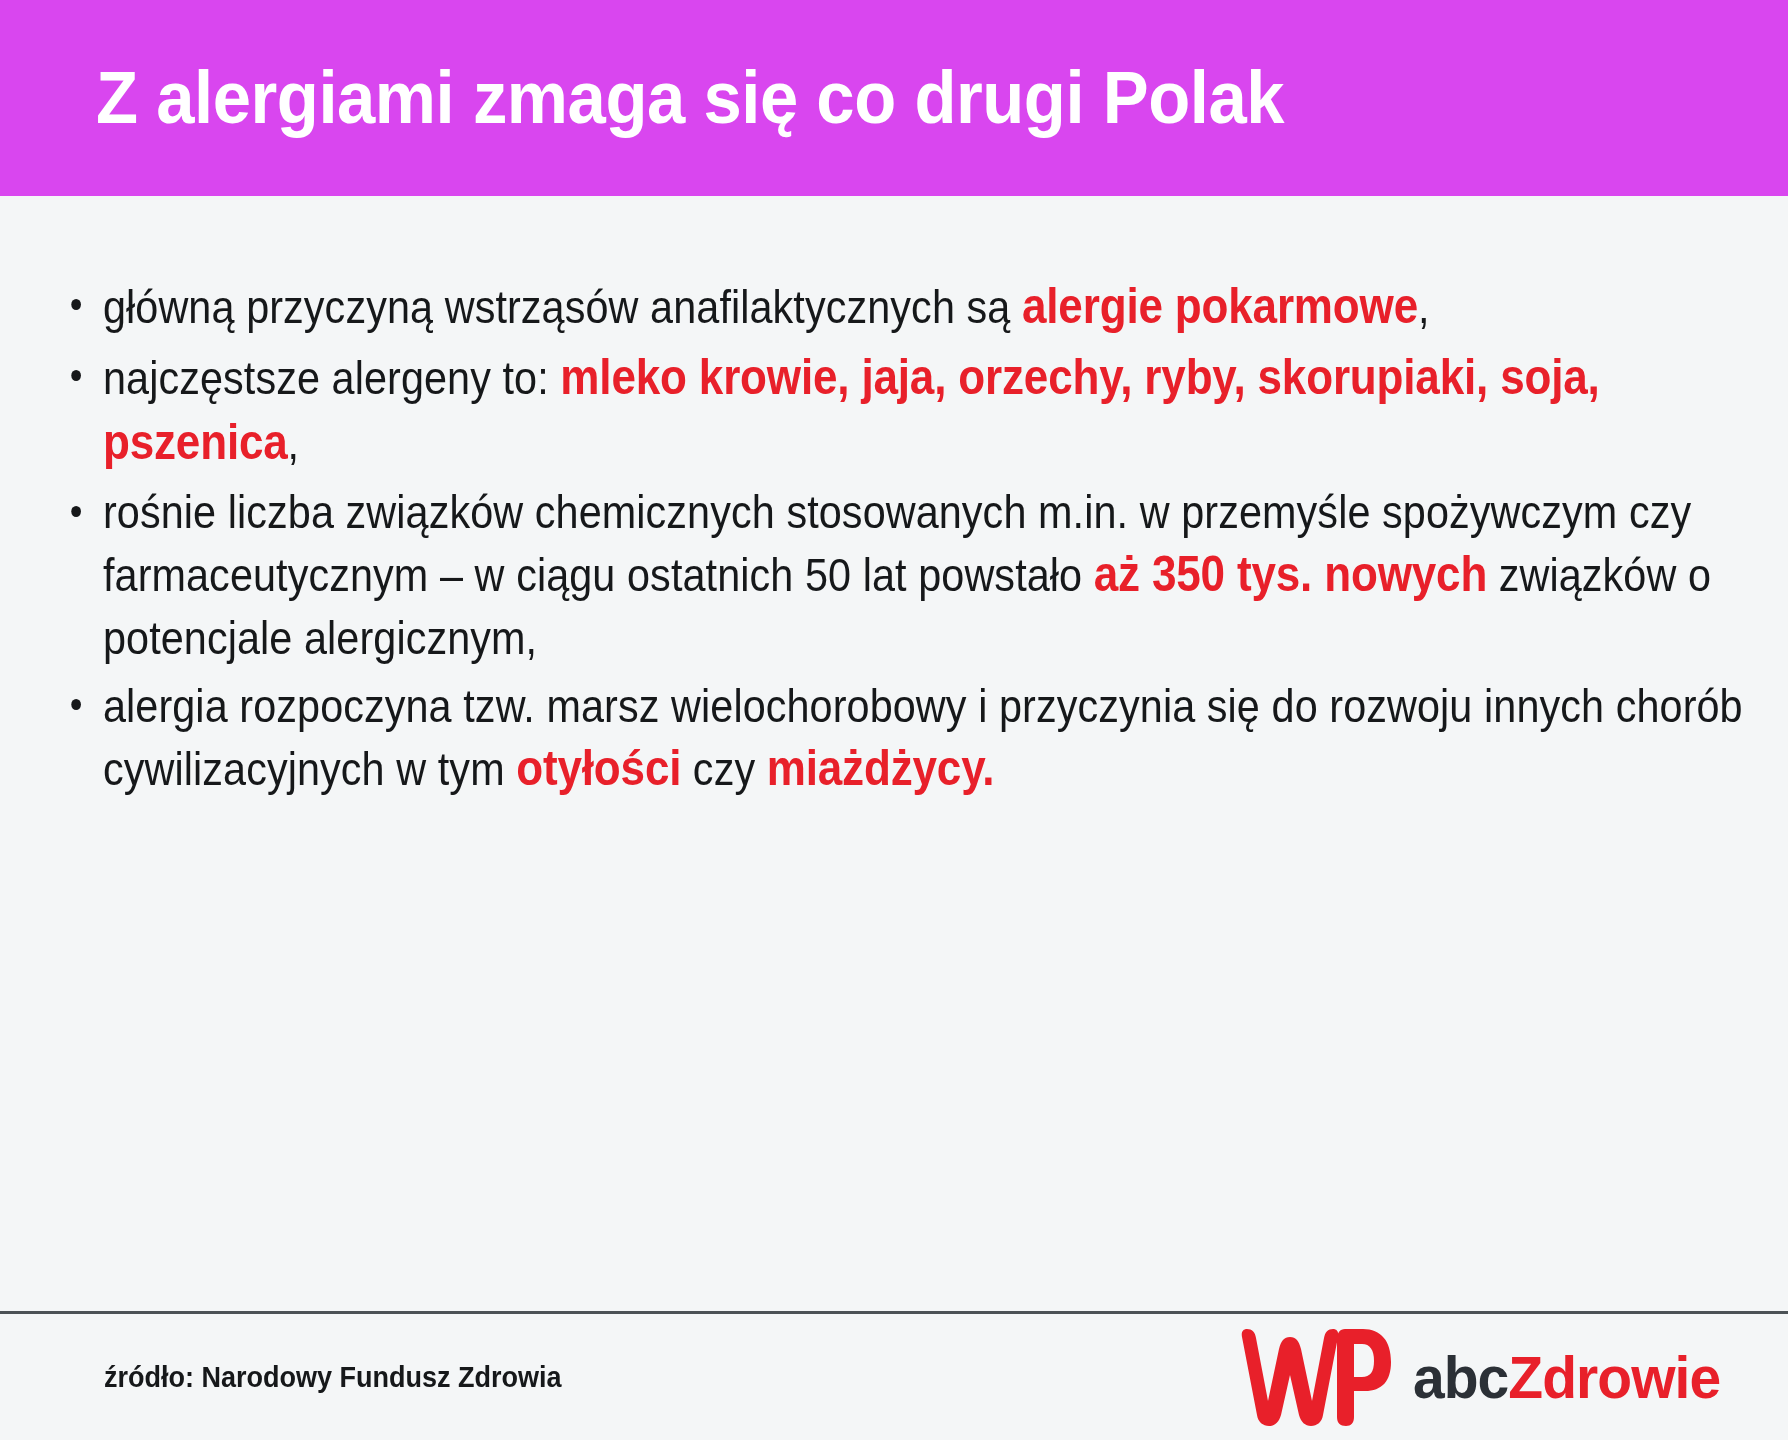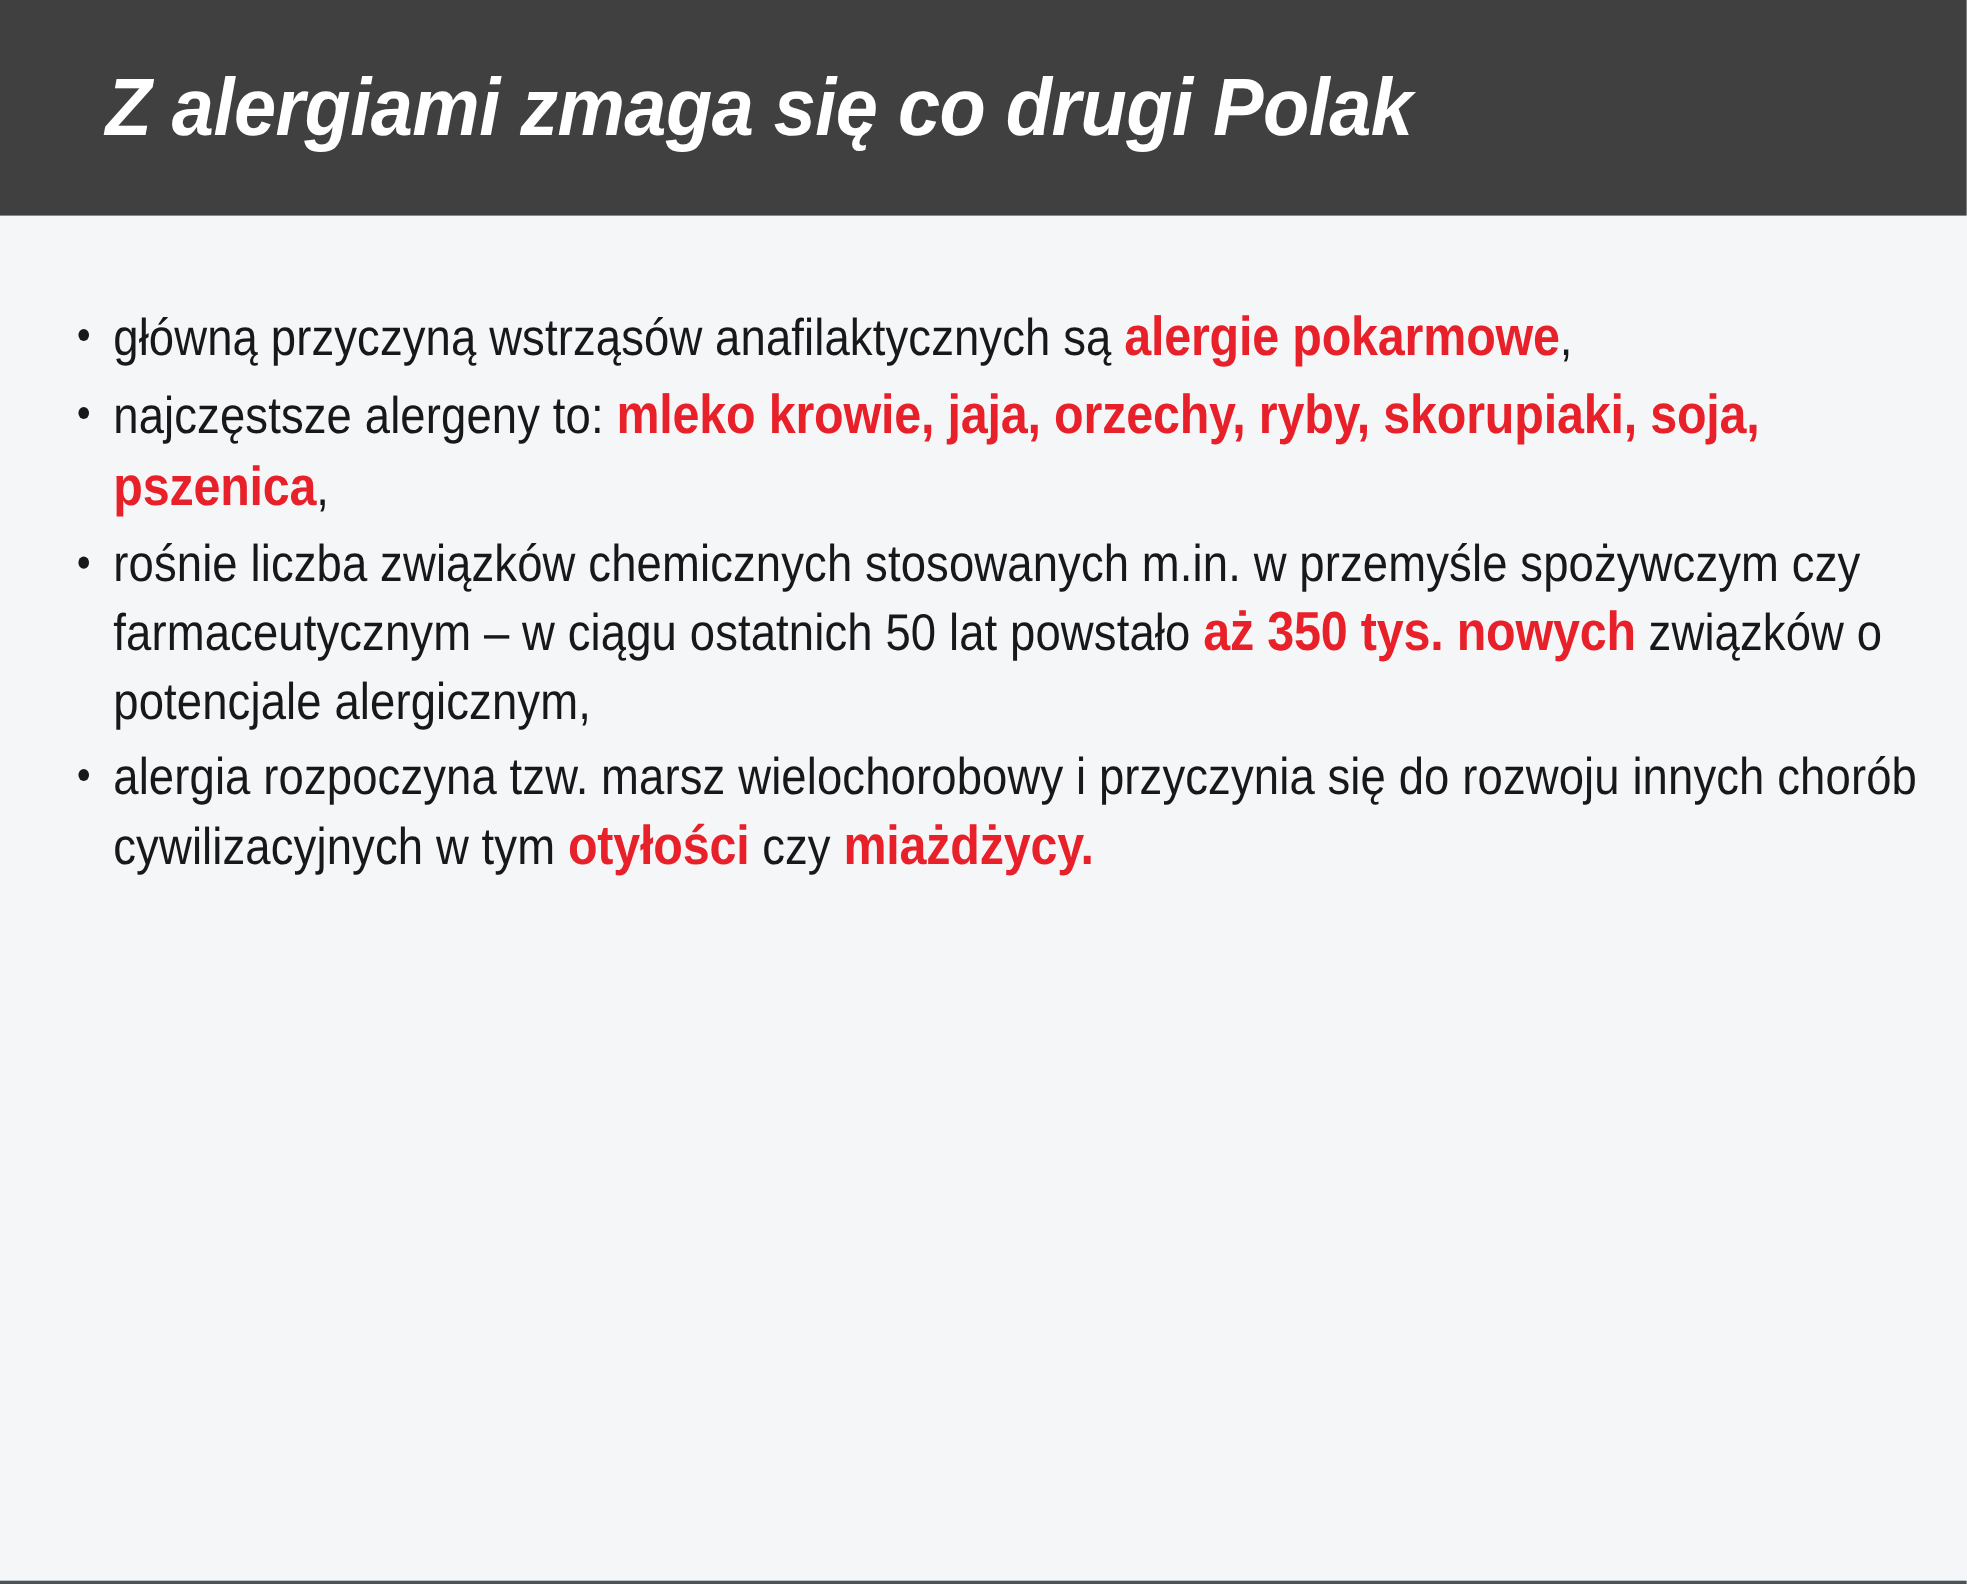--- a/index.html
+++ b/index.html
@@ -11,27 +11,26 @@
   }
   .poster{
     position:relative;
     width:1788px;height:1440px;
     background:#f4f6f7;
     display:flex;flex-direction:column;
   }
 
   
   .header{
-    background:#404040;
+    background:#d946ef;
     height:196px;
     flex:0 0 196px;
     display:flex;align-items:center;
     box-sizing:border-box;
     padding:0 0 0 96px;
-    font-style:italic;
   }
   .header-title{
     color:#ffffff;
     font-size:74px;
     font-weight:700;
     letter-spacing:-0.5px;
     transform:scaleX(0.93);
     transform-origin:left center;
     white-space:nowrap;
     line-height:1;
@@ -131,14 +130,29 @@
     <ul class="bullets">
         <li class="bullet"><span class="bullet-dot"></span><span>główną przyczyną wstrząsów anafilaktycznych są </span><span class="hl">alergie pokarmowe</span><span>,</span></li>
         <li class="bullet"><span class="bullet-dot"></span><span>najczęstsze alergeny to: </span><span class="hl">mleko krowie, jaja, orzechy, ryby, skorupiaki, soja, pszenica</span><span>,</span></li>
         <li class="bullet"><span class="bullet-dot"></span><span>rośnie liczba związków chemicznych stosowanych m.in. w przemyśle spożywczym czy farmaceutycznym – w ciągu ostatnich 50 lat powstało </span><span class="hl">aż 350 tys. nowych</span><span> związków o potencjale alergicznym,</span></li>
         <li class="bullet"><span class="bullet-dot"></span><span>alergia rozpoczyna tzw. marsz wielochorobowy i przyczynia się do rozwoju innych chorób cywilizacyjnych w tym </span><span class="hl">otyłości</span><span> czy </span><span class="hl">miażdżycy.</span></li>
       </ul>
   </div>
 
   <div class="divider"></div>
 
+  <div class="footer">
+    <div class="source">źródło: Narodowy Fundusz Zdrowia</div>
+
+    <div class="brand">
+      <span class="brand-mark">
+        <svg width="150" height="104" viewBox="0 0 150 104" xmlns="http://www.w3.org/2000/svg" aria-hidden="true">
+          <path d="M6 6 C 2 6, 0 9, 1 14 L 16 92 C 17 99, 22 103, 28 103 C 34 103, 38 99, 40 92 L 49 52 L 58 92 C 60 99, 64 103, 70 103 C 76 103, 81 99, 82 92 L 97 14 C 98 9, 96 6, 92 6 C 87 6, 84 9, 83 15 L 71 78 L 60 26 C 58 18, 55 14, 49 14 C 43 14, 40 18, 38 26 L 27 78 L 15 15 C 14 9, 11 6, 6 6 Z" fill="#e8202a"></path>
+          <path d="M104 6 C 99 6, 96 10, 96 16 L 96 94 C 96 100, 99 103, 105 103 C 110 103, 113 100, 113 94 L 113 68 L 124 68 C 141 68, 150 58, 150 39 C 150 18, 140 6, 122 6 Z M 113 21 L 121 21 C 129 21, 133 27, 133 38 C 133 49, 129 54, 121 54 L 113 54 Z" fill="#e8202a"></path>
+        </svg>
+      </span>
+      <span class="brand-text">
+        <span class="brand-abc">abc</span><span class="brand-zdrowie">Zdrowie</span>
+      </span>
+    </div>
+  </div>
 
 </div>
 
 </body></html>

